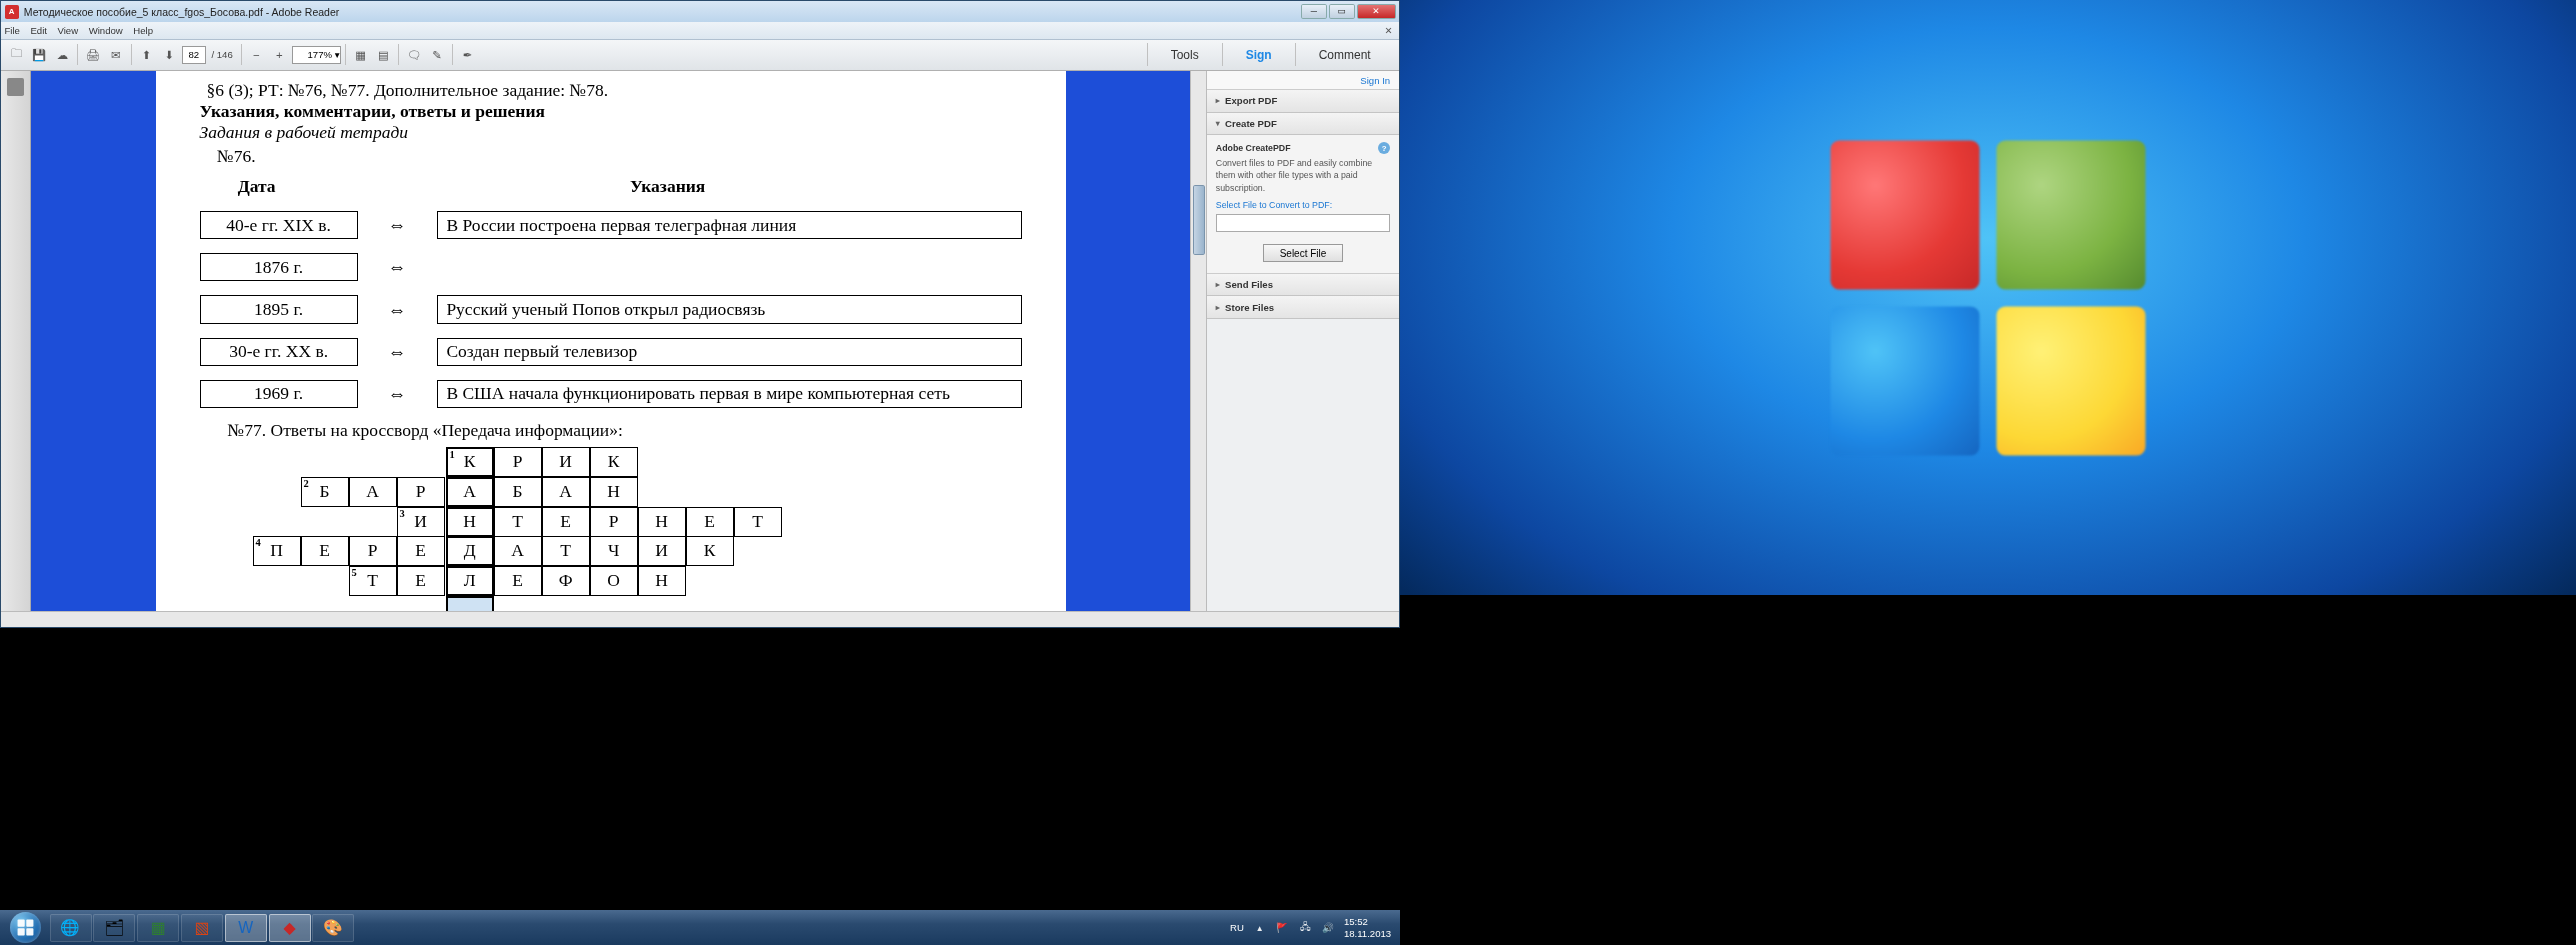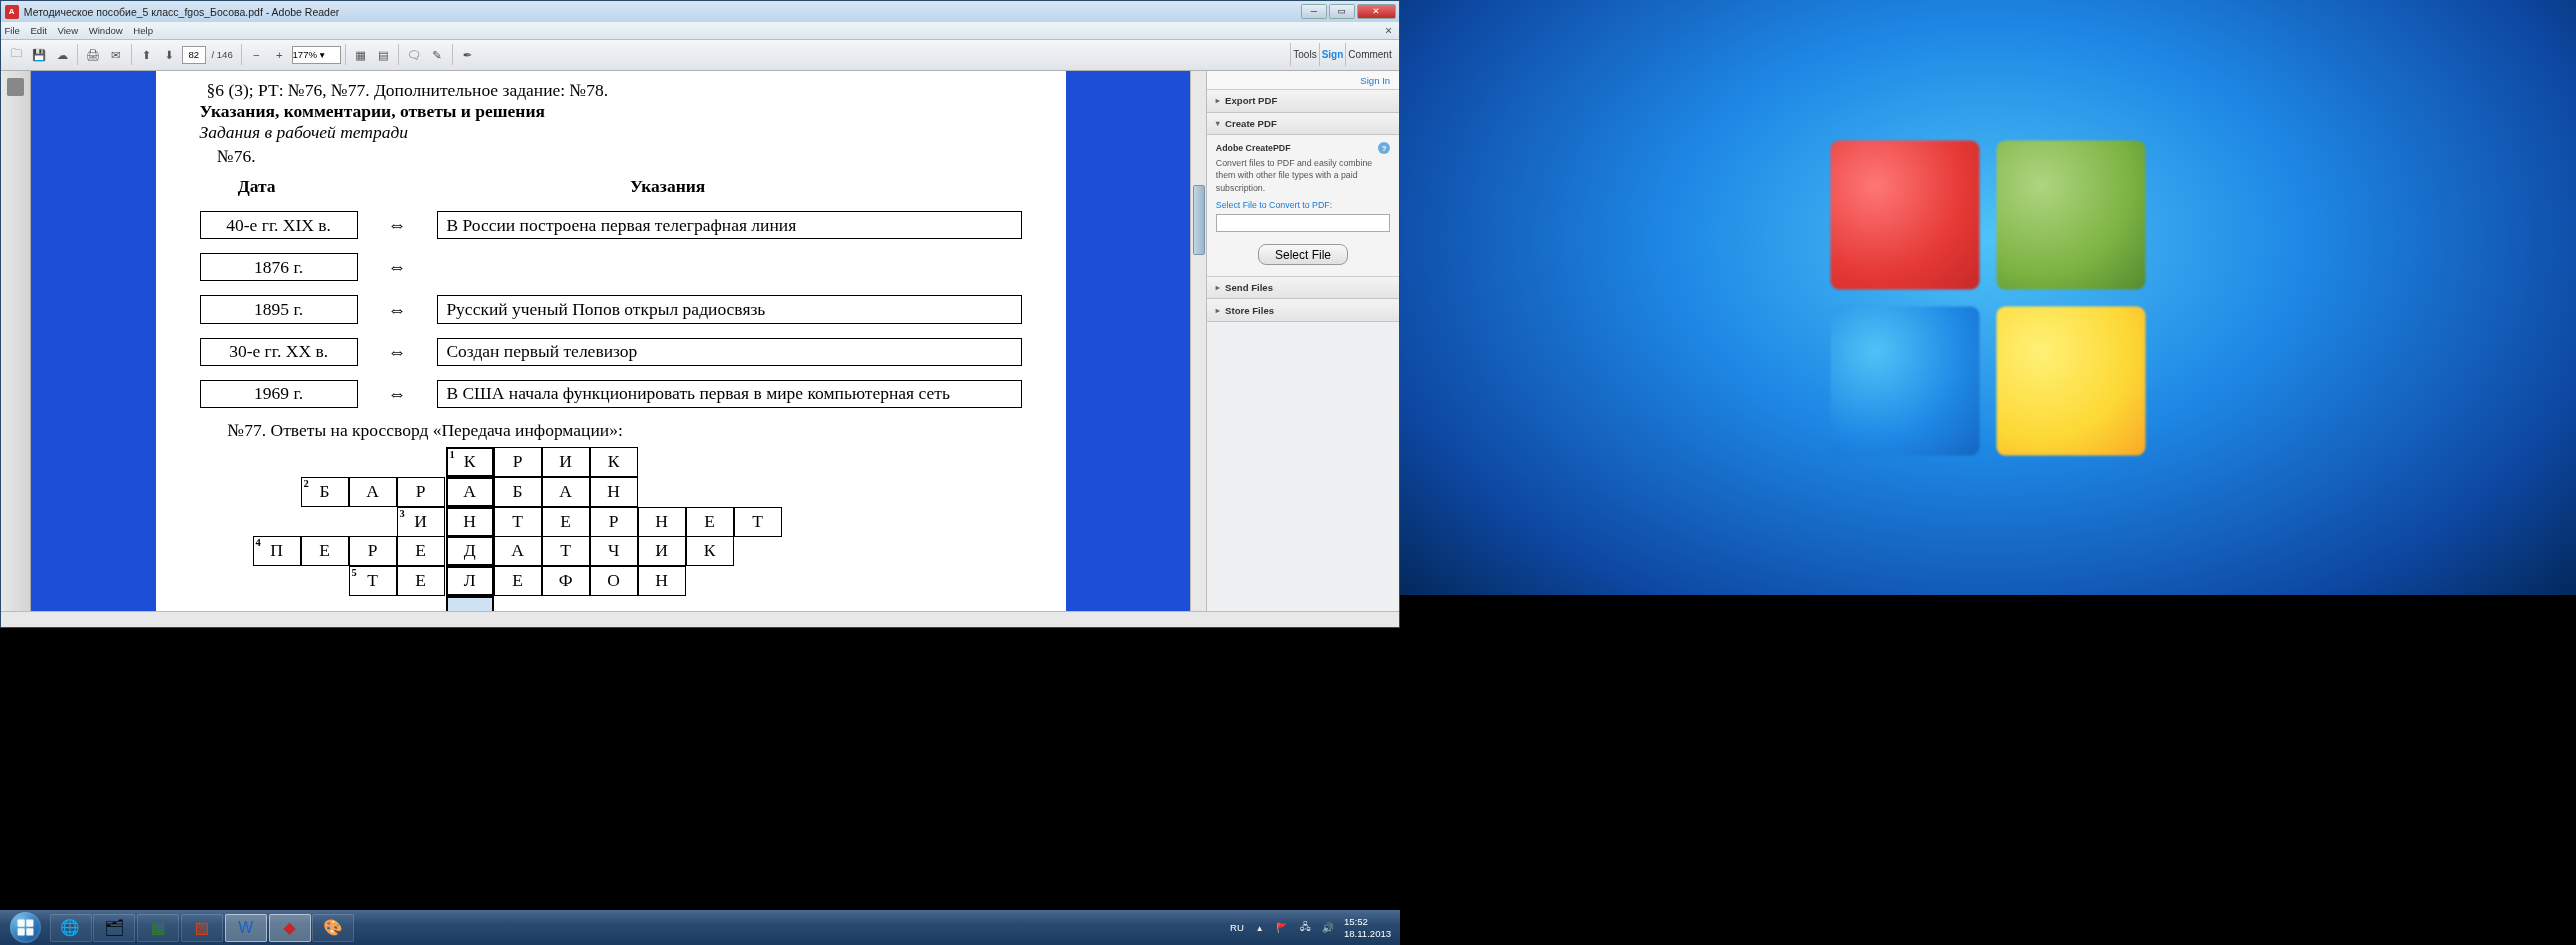--- a/index.html
+++ b/index.html
@@ -21,23 +21,23 @@
 .winbtn{width:26px;height:15.8px;margin-left:1.8px;border:0.9px solid #8aa;background:linear-gradient(#e8f0f8,#c0d0e0);display:flex;align-items:center;justify-content:center;font-size:8.8px;border-radius:1.8px}
 .winbtn.close{background:linear-gradient(#e57373,#c62828);color:#fff;width:39px}
 .menubar{height:17.5px;background:linear-gradient(#eef3f8,#dde7f0);display:flex;align-items:center;padding:0 3.5px;gap:10.5px;color:#333;font-size:9.6px;border-bottom:0.9px solid #b0c0d0}
 .menubar span{cursor:default}
 .menubar .xbtn{margin-left:auto;width:14px;height:12.3px;display:flex;align-items:center;justify-content:center;color:#555}
 .toolbar{height:31.5px;background:linear-gradient(#f4f6f8,#e0e4e8);border-bottom:0.9px solid #b0b0b0;display:flex;align-items:center;padding:0 5.3px;gap:1.8px}
 .tbtn{width:21px;height:21px;border:0.9px solid transparent;display:flex;align-items:center;justify-content:center;color:#555;border-radius:1.8px;font-size:11.4px}
 .tsep{width:0.9px;height:21px;background:#c0c0c0;margin:0 2.6px}
 .pginput{width:24.5px;height:17.5px;border:0.9px solid #999;text-align:center;font-size:9.6px}
 .pgtotal{color:#444;font-size:9.6px;margin:0 3.5px}
-.zoomsel{height:17.5px;border:0.9px solid #999;font-size:9.6px;width:49px;text-align:center;background:#fff;display:flex;align-items:center;justify-content:flex-start}
+.zoomsel{height:17.5px;border:0.9px solid #999;font-size:9.6px;width:49px;text-align:center;background:#fff;display:flex;align-items:center;justify-content:flex-end}
 .toolbar .rightbtns{margin-left:auto;display:flex;gap:0}
-.rightbtns .rbtn{padding:0 2px;height:23px;display:flex;align-items:center;border-left:0.9px solid #c0c0c0;font-size:10px;color:#333}
+.rightbtns .rbtn{padding:0 23px;height:23px;display:flex;align-items:center;border-left:0.9px solid #c0c0c0;font-size:12px;color:#333}
 .rightbtns .rbtn.sign{color:#1e88e5;font-weight:bold}
 
 .content{flex:1;display:flex;overflow:hidden;background:#565656}
 .sidestrip{width:30px;background:linear-gradient(90deg,#e8e8e8,#d4d4d4);border-right:0.9px solid #aaa;display:flex;flex-direction:column;align-items:center;padding-top:7px;gap:7px}
 .sideicon{width:17.5px;height:17.5px;background:#888;border-radius:1.8px}
 .docarea{flex:1;position:relative;overflow:hidden;background:#1d4ed8;display:flex;justify-content:center}
 .page{background:#fff;width:910px;height:100%;padding:8.8px 44px 0 44px;font-family:"Times New Roman",serif;font-size:17.5px;color:#000;overflow:hidden}
 .page .line1{margin-left:7px}
 .page .bold{font-weight:bold}
 .page .italic{font-style:italic}
@@ -64,21 +64,21 @@
 .rpane{width:193px;background:#eef0f2;border-left:0.9px solid #bbb;display:flex;flex-direction:column;font-size:9.6px}
 .signin{text-align:right;padding:3.5px 8.8px;color:#1976d2;background:#f8f8f8;border-bottom:0.9px solid #ccc}
 .accitem{padding:5.3px 8.8px;background:linear-gradient(#f4f4f4,#e4e4e4);border-bottom:0.9px solid #c4c4c4;font-weight:bold;color:#333;display:flex;align-items:center}
 .accitem::before{content:"▸";margin-right:5.3px;font-size:7.9px;color:#666}
 .accitem.open::before{content:"▾"}
 .accbody{padding:7px 8.8px;background:#f4f4f4;border-bottom:0.9px solid #ccc;color:#555;font-size:8.8px;line-height:1.4}
 .accbody .atitle{font-weight:bold;color:#333;margin-bottom:2.6px;display:flex;justify-content:space-between}
 .accbody .help{width:12.3px;height:12.3px;border-radius:50%;background:#6aacdf;color:#fff;display:inline-flex;align-items:center;justify-content:center;font-size:7.9px}
 .accbody .link{color:#1976d2;margin-top:5.3px;display:block}
 .accbody input{width:100%;height:17.5px;border:0.9px solid #aaa;margin-top:2.6px}
-.accbody button{display:block;margin:12.3px auto 3.5px;padding:2.6px 15.8px;background:linear-gradient(#f8f8f8,#e0e0e0);border:0.9px solid #999;border-radius:8px;font-size:12px}
+.accbody button{display:block;margin:12.3px auto 3.5px;padding:2.6px 15.8px;background:linear-gradient(#f8f8f8,#e0e0e0);border:0.9px solid #999;border-radius:0;font-size:10px}
 
 .taskbar{position:absolute;left:0;bottom:0;width:1400px;height:35px;background:linear-gradient(#4a6a8f,#2a4a6f 40%,#1a3a5f);display:flex;align-items:center;padding:0 1.8px}
 .startbtn{width:47px;height:35px;display:flex;align-items:center;justify-content:center}
 .startorb{width:31.5px;height:31.5px;border-radius:50%;background:radial-gradient(circle at 35% 30%,#7ec8f0 0,#1e6aaf 60%,#0a3a6f 100%);box-shadow:0 0 5.3px rgba(255,255,255,.4) inset;position:relative;display:flex;align-items:center;justify-content:center}
 .startorb svg{width:19px;height:19px}
 .tbicon{width:42px;height:28px;margin:0 0.9px;border:0.9px solid rgba(255,255,255,.15);background:rgba(255,255,255,.06);border-radius:1.8px;display:flex;align-items:center;justify-content:center;font-size:15.8px}
 .tbicon.active{background:rgba(255,255,255,.28);border-color:rgba(255,255,255,.5)}
 .tray{margin-left:auto;display:flex;align-items:center;gap:8.8px;padding:0 7px;color:#fff;font-size:9.6px}
 .tray .trayicon{width:14px;height:14px;opacity:.9;display:flex;align-items:center;justify-content:center}
 .tray .clock{text-align:left;line-height:1.2}

